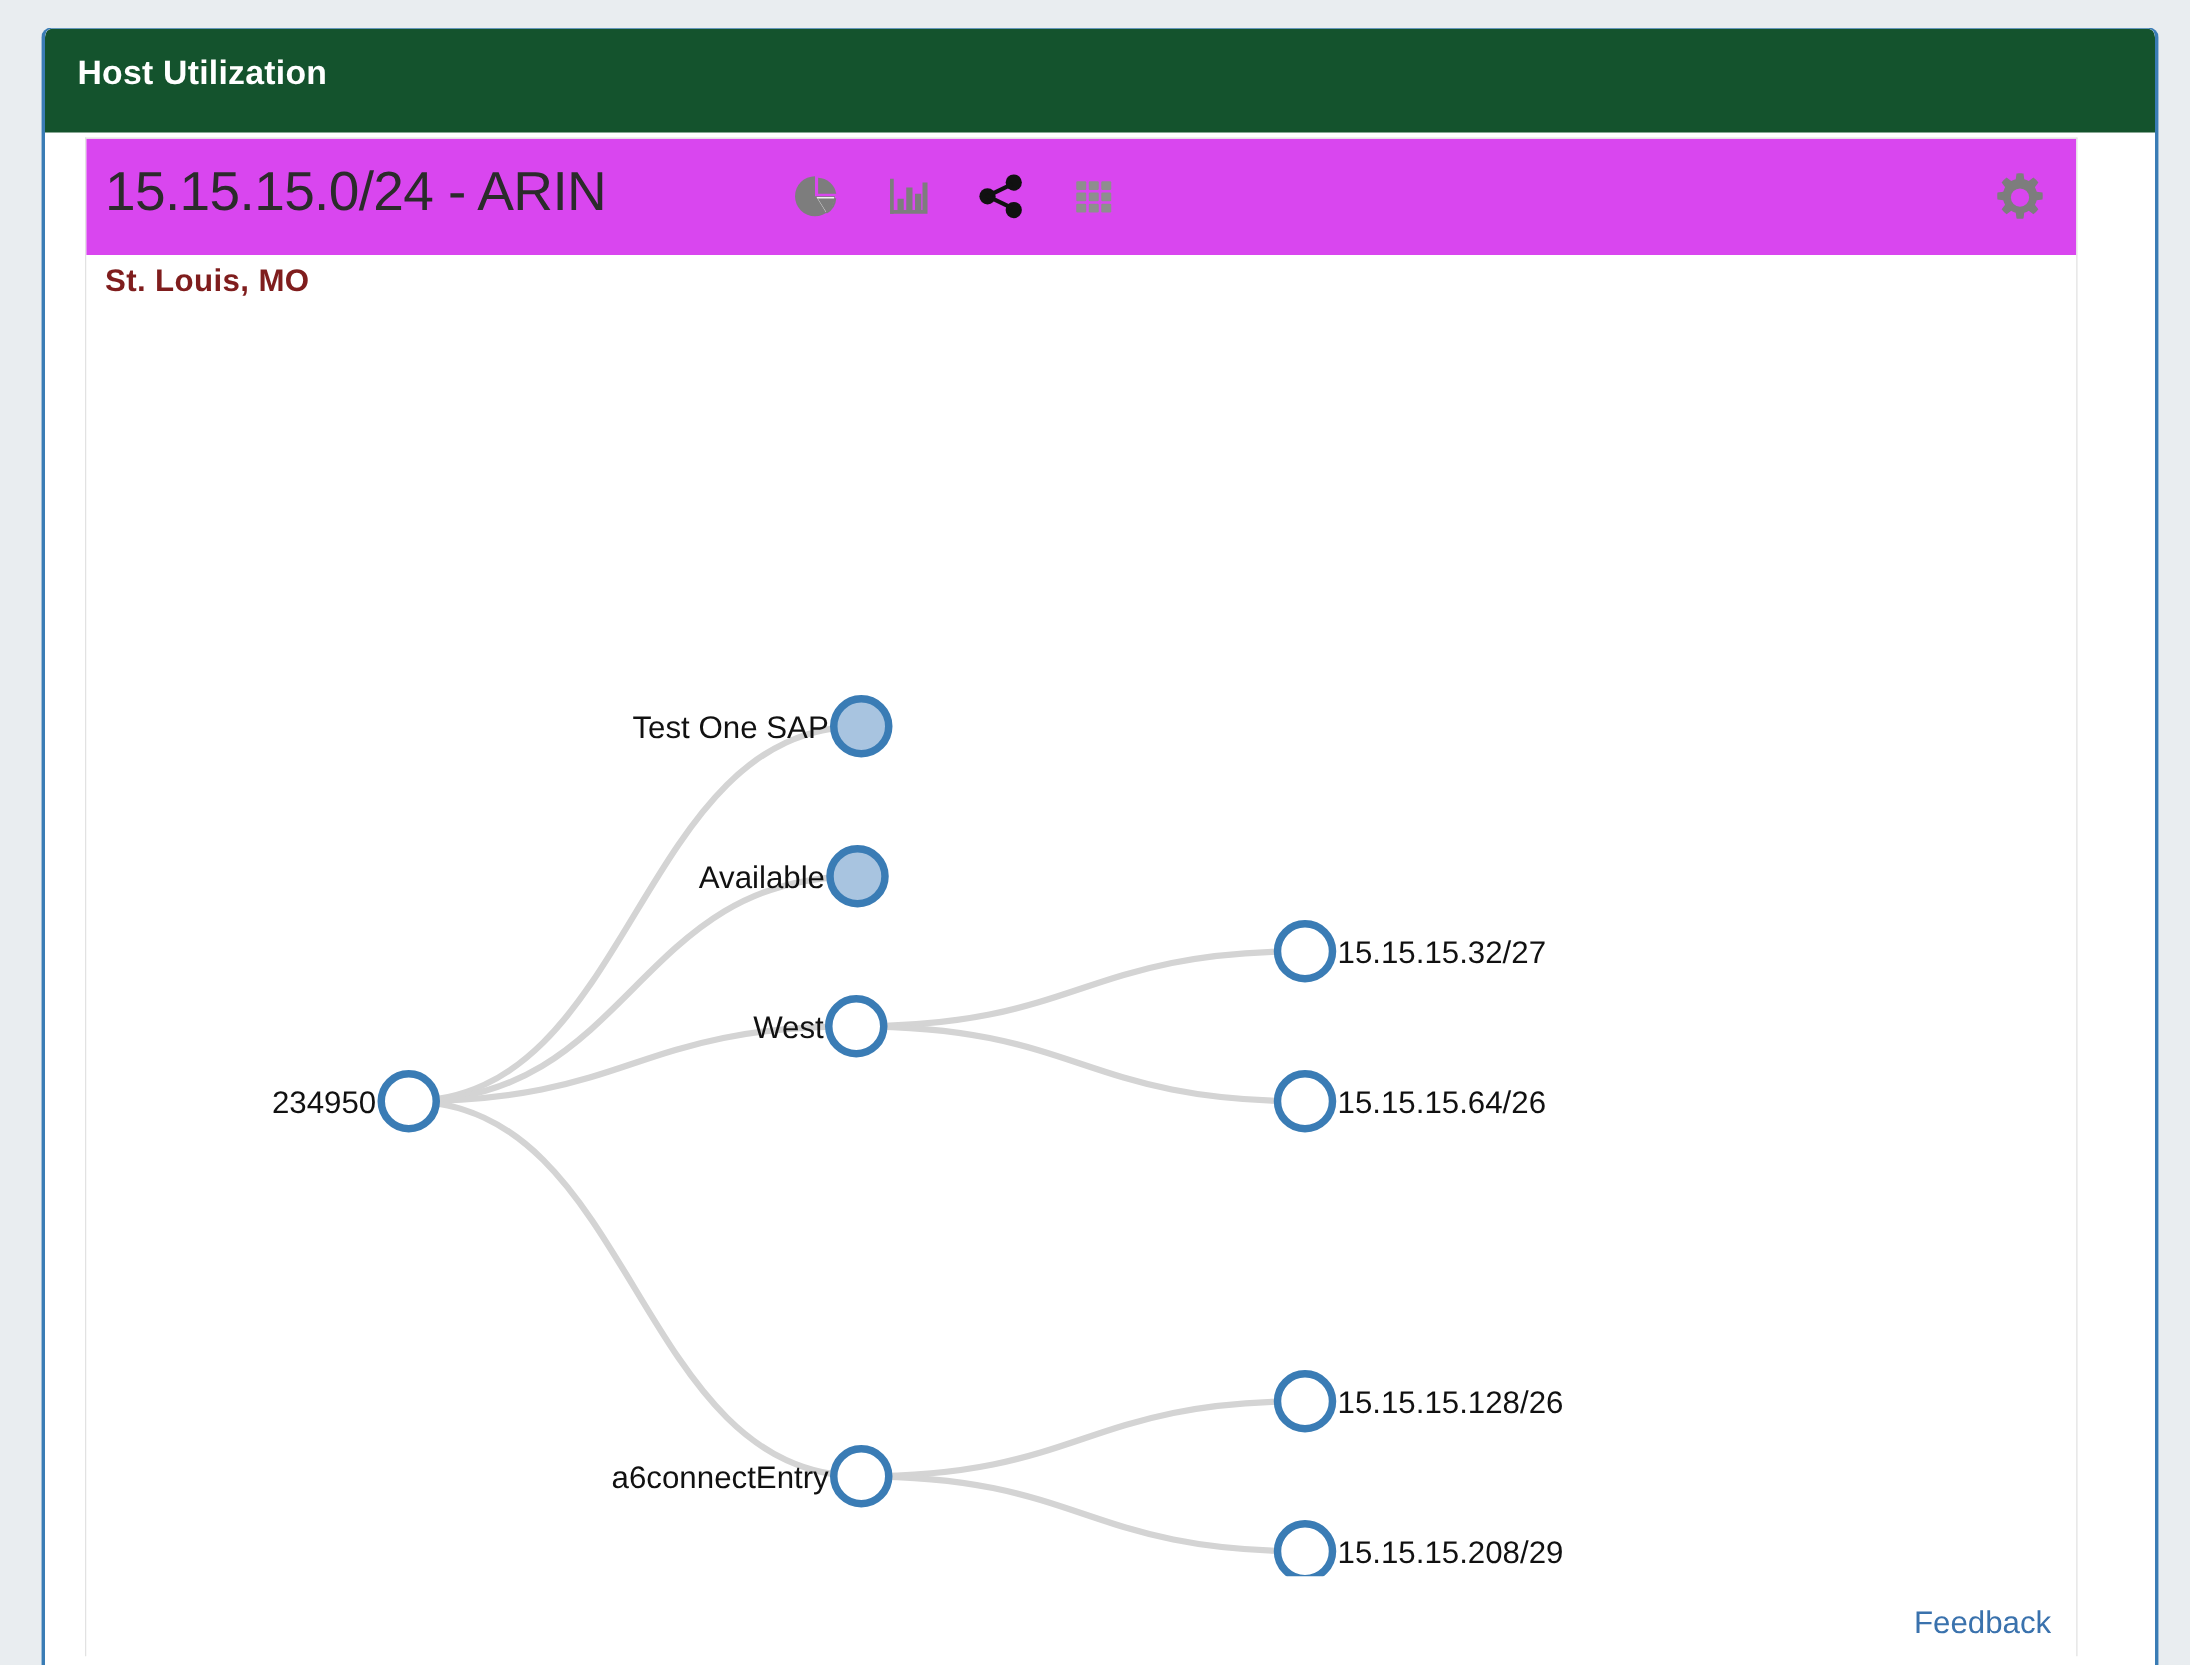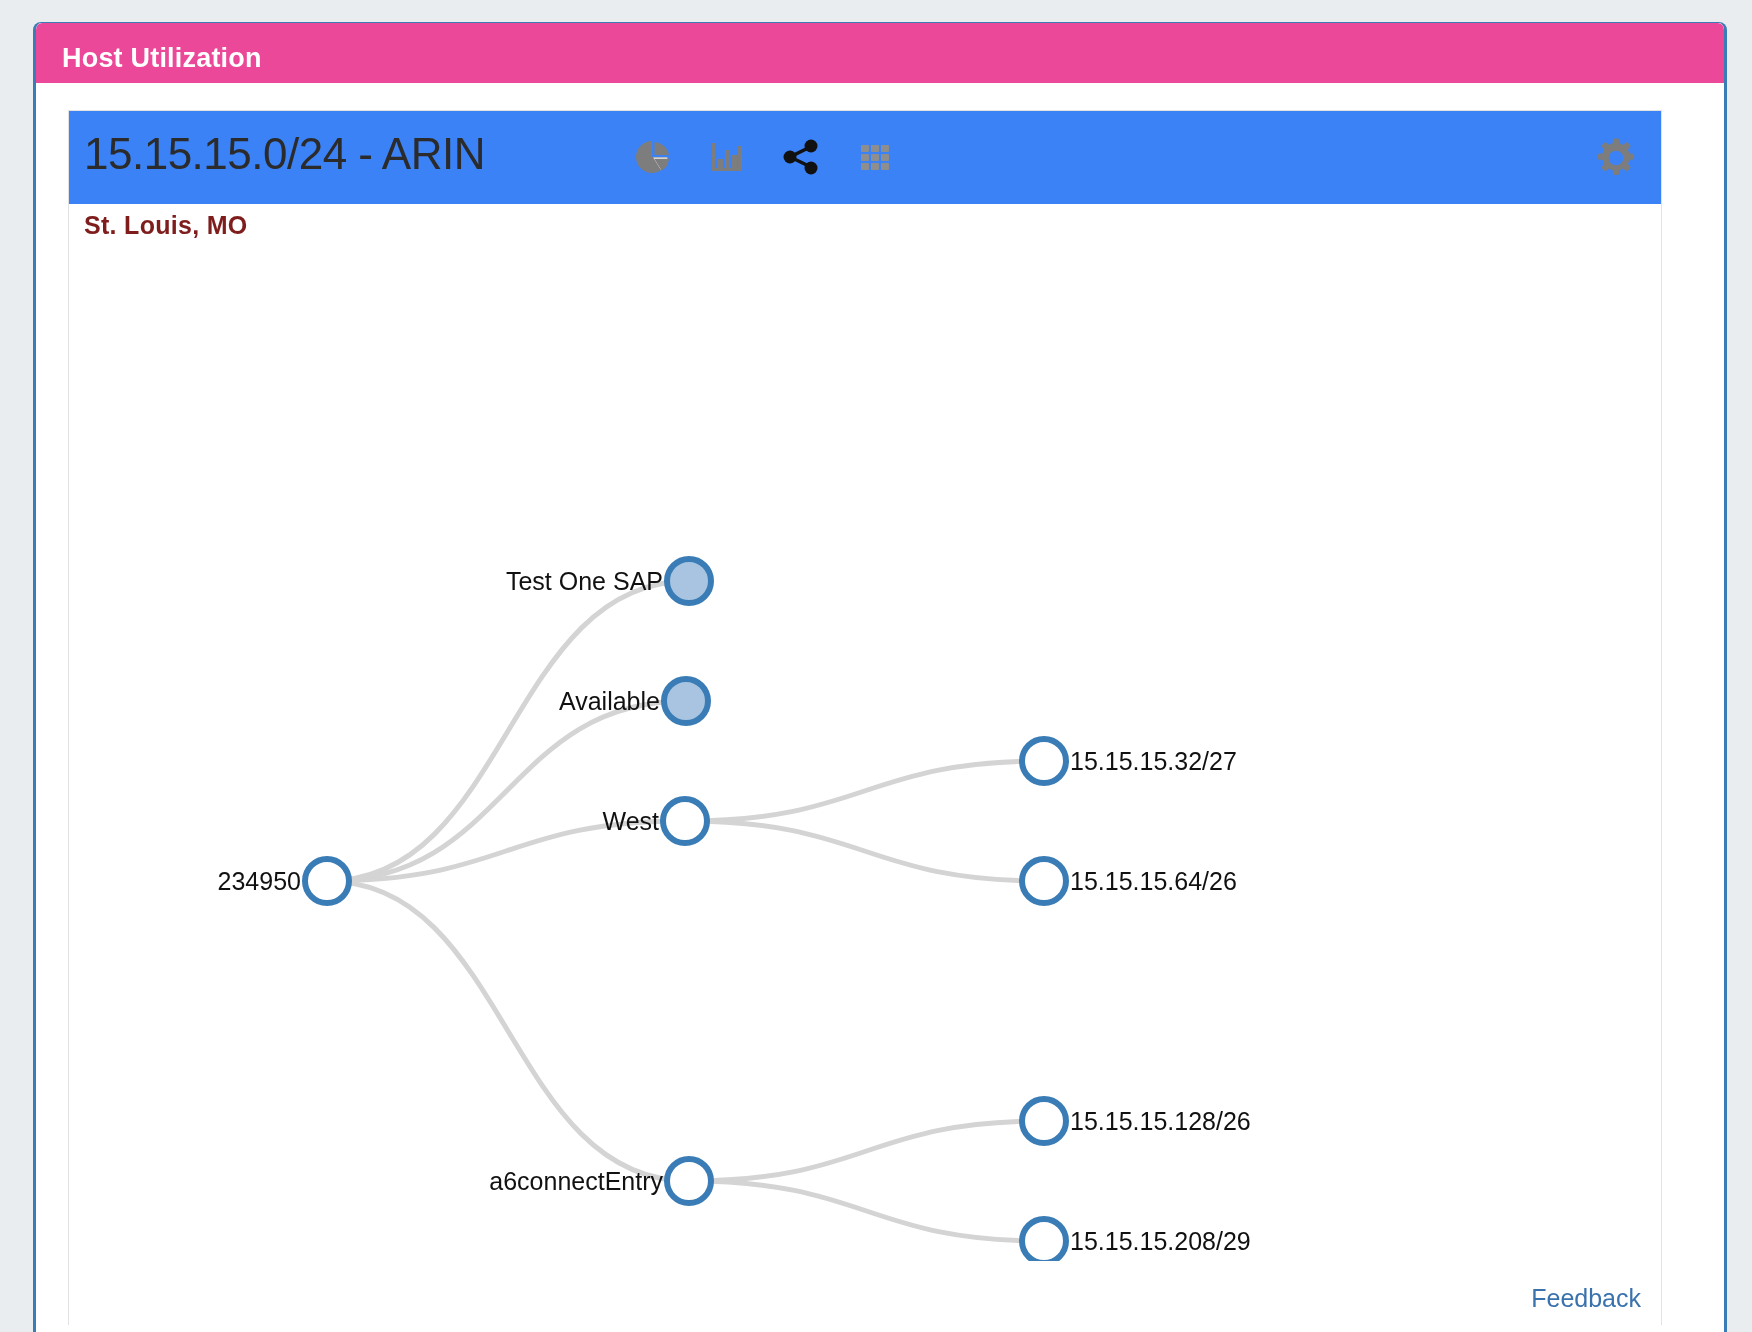--- a/index.html
+++ b/index.html
@@ -30,22 +30,22 @@
     box-sizing: border-box;
     overflow: hidden;
   }
 
   
   .panel-header {
     position: absolute;
     left: 0;
     top: 0;
     width: 100%;
-    height: 60px;
-    background: #ec4899;
+    height: 83px;
+    background: #14532d;
     border-top-left-radius: 6px;
     border-top-right-radius: 6px;
     box-sizing: border-box;
   }
   .panel-title {
     position: absolute;
     left: 26px;
     top: 20px;
     color: #ffffff;
     font-size: 27px;
@@ -68,21 +68,21 @@
     overflow: hidden;
   }
 
   
   .card-toolbar {
     position: absolute;
     left: 0;
     top: 0;
     width: 100%;
     height: 93px;
-    background: #3b82f6;
+    background: #d946ef;
     box-sizing: border-box;
   }
   .card-heading {
     position: absolute;
     left: 15px;
     top: 18px;
     font-size: 44px;
     font-weight: normal;
     color: #2b2b2b;
     white-space: nowrap;

